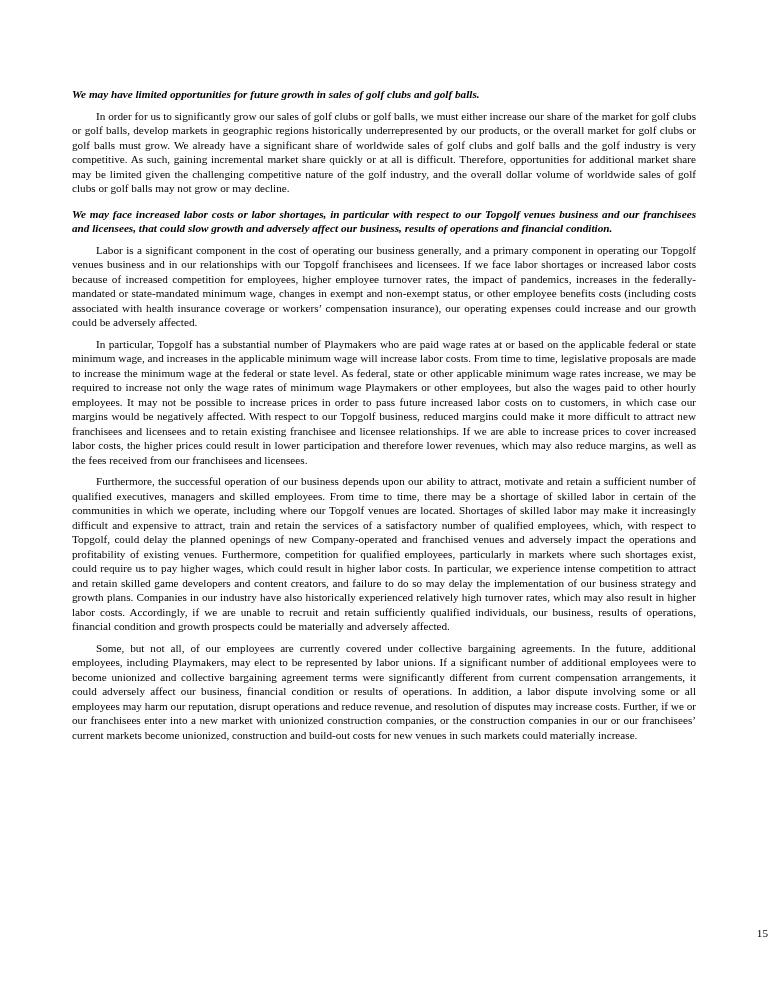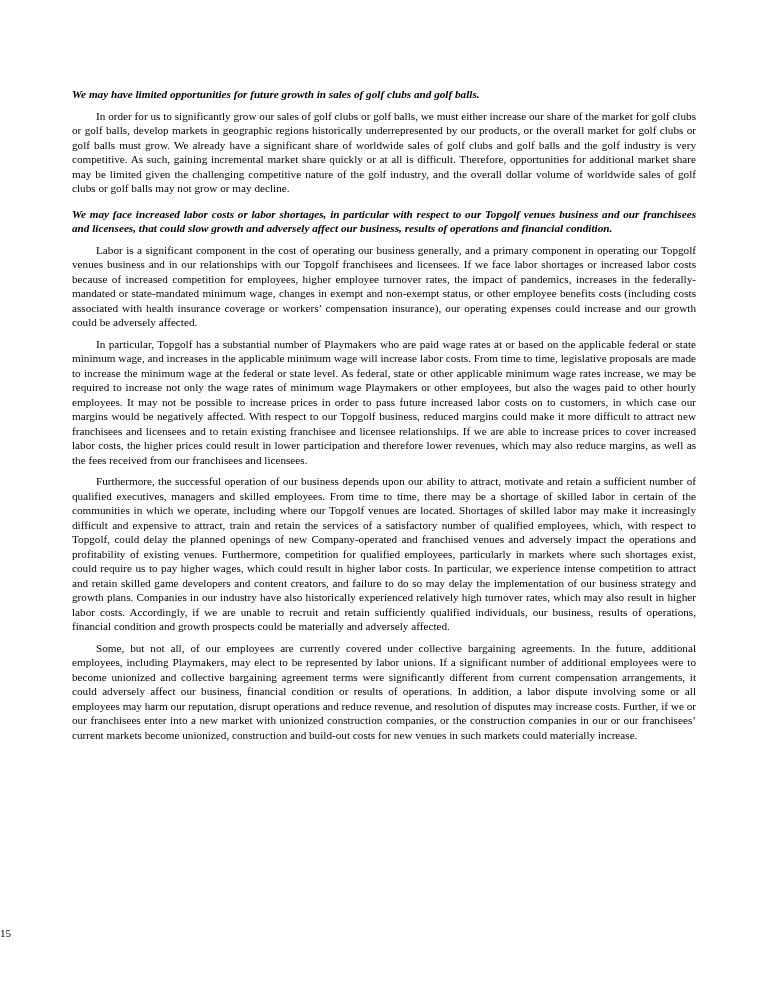--- a/index.html
+++ b/index.html
@@ -32,21 +32,21 @@
   .body-para {
     text-align: justify;
     text-indent: 24px;
     margin: 7px 0 0 0;
   }
   .page-number {
     position: absolute;
     top: 926px;
     left: 0;
     width: 100%;
-    text-align: left;
+    text-align: right;
     font-size: 11.2px;
   }
 </style>
 </head>
 <body>
 
 <div class="page">
 
   <div class="risk-heading first">We may have limited opportunities for future growth in sales of golf clubs and golf balls.</div>
 

